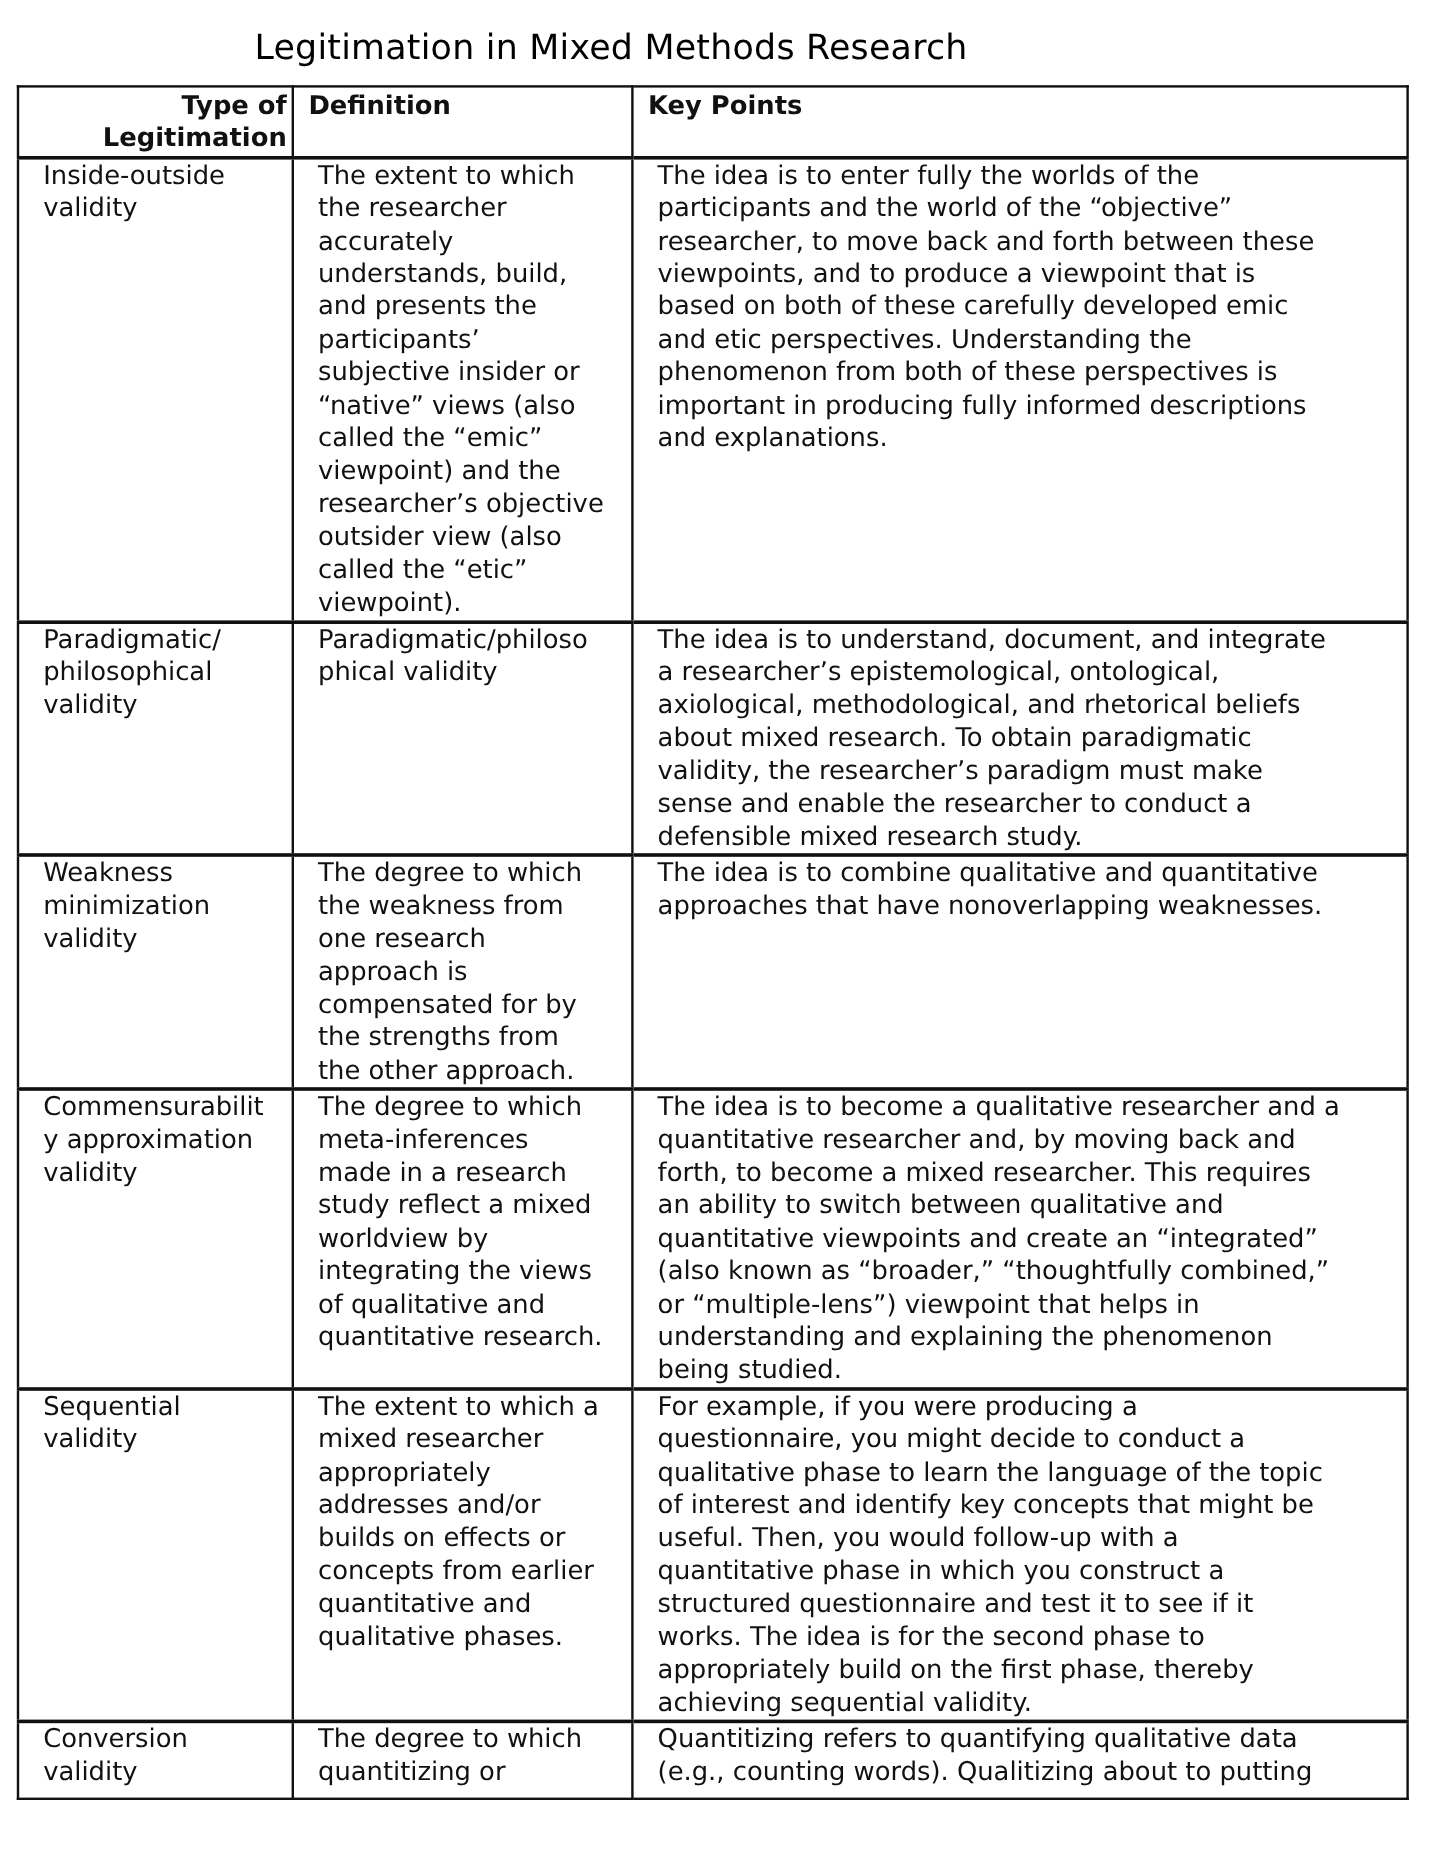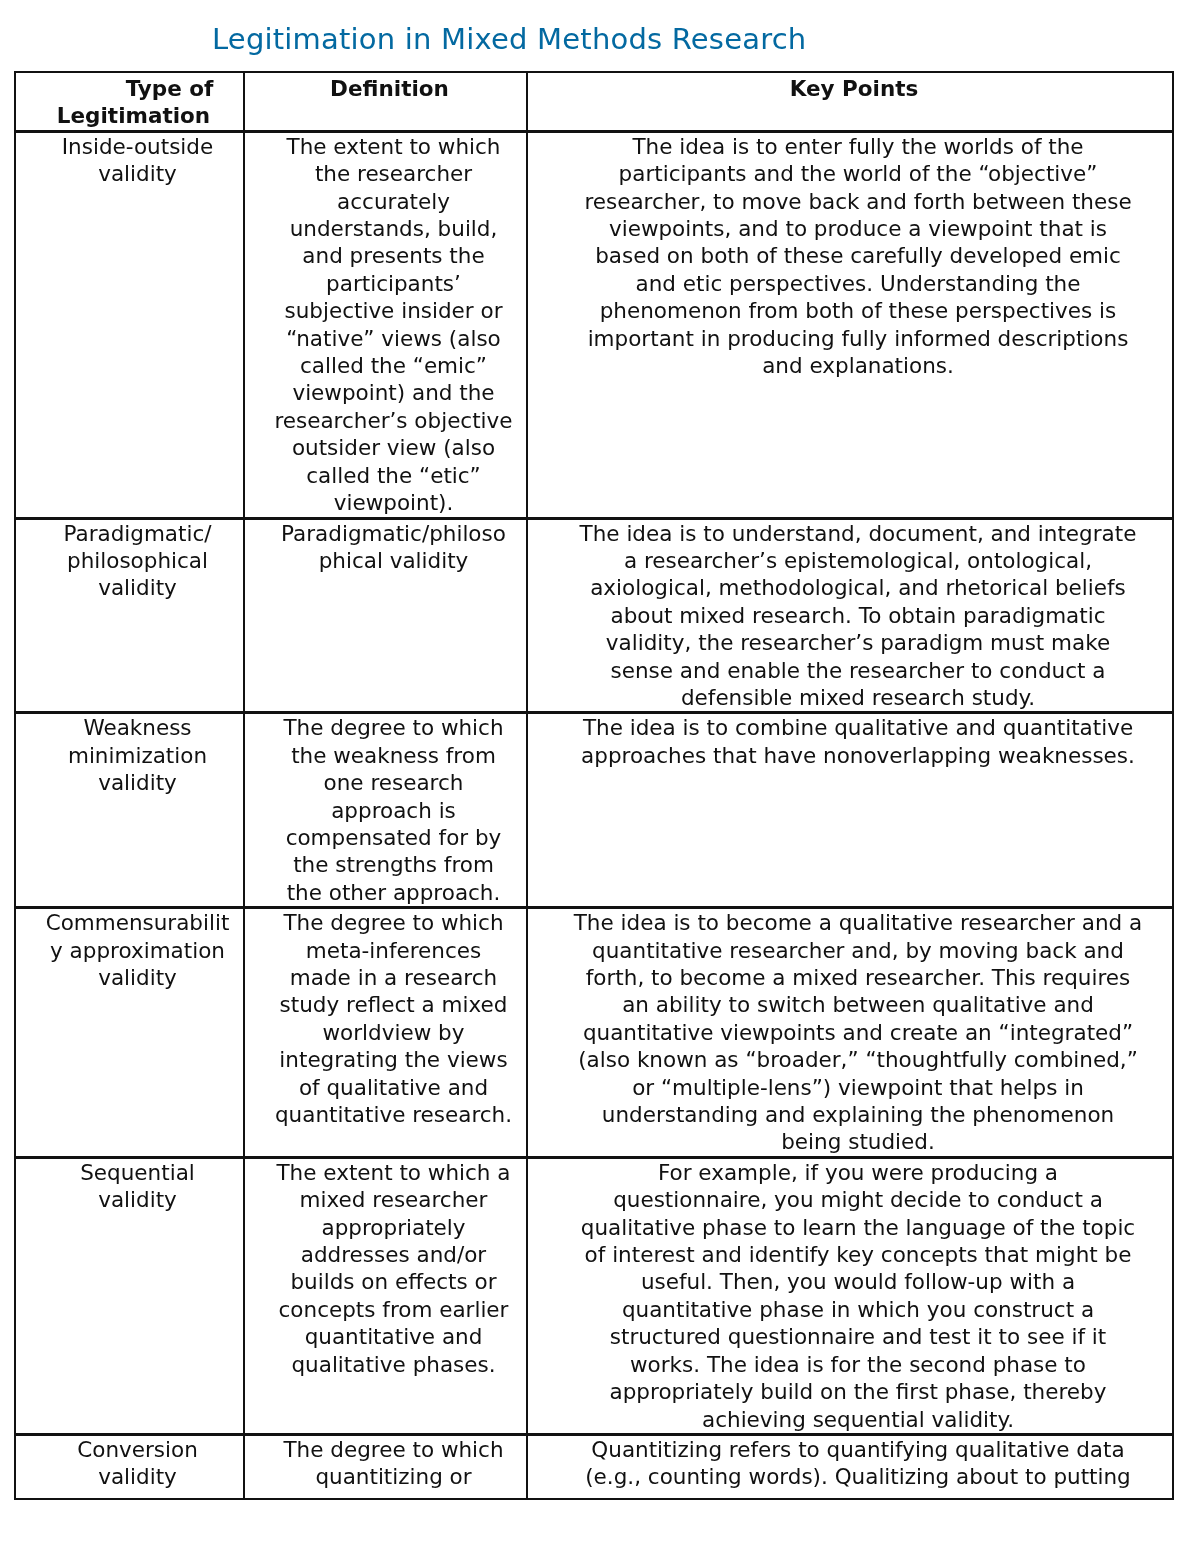--- a/index.html
+++ b/index.html
@@ -1,28 +1,28 @@
 <!DOCTYPE html>
 <html><head>
 <meta charset="utf-8">
 <style>
   html, body { margin: 0; padding: 0; background: #ffffff; }
   body { width: 1200px; height: 1553px; position: relative; overflow: hidden;
          font-family: "DejaVu Sans", sans-serif; color: #111; }
-  .title { position: absolute; left: 212px; top: 22px; font-size: 29px; color: #0369a1;
+  .title { position: absolute; left: 212px; top: 22px; font-size: 29px; color: #000000;
            letter-spacing: 0.2px; white-space: nowrap; }
   table.legit { position: absolute; left: 14px; top: 71px; width: 1158px;
                 border-collapse: collapse; table-layout: fixed; }
   table.legit col.c1 { width: 229px; }
   table.legit col.c2 { width: 283px; }
   table.legit col.c3 { width: 646px; }
   table.legit th, table.legit td { border: 2px solid #111; vertical-align: top;
-       padding: 0 4px 0 12px; font-size: 21.5px; line-height: 27.4px; text-align: center; }
+       padding: 0 4px 0 12px; font-size: 21.5px; line-height: 27.4px; text-align: left; }
   table.legit th { font-weight: bold; height: 52px; padding-top: 2px; }
-  table.legit th.first { text-align: center; }
+  table.legit th.first { text-align: right; }
   table.legit th.first .l1 { display: block; padding-left: 72px; }
   table.legit tr.body-row td { border-top-width: 3px; padding-left: 20px; }
   .line { display: block; white-space: nowrap; }
   .clip-row td { height: 52px; overflow: hidden; }
   .clip-row td .cell-inner { height: 62px; overflow: hidden; }
 </style>
 </head>
 <body>
 
 <div class="title">Legitimation in Mixed Methods Research</div>

